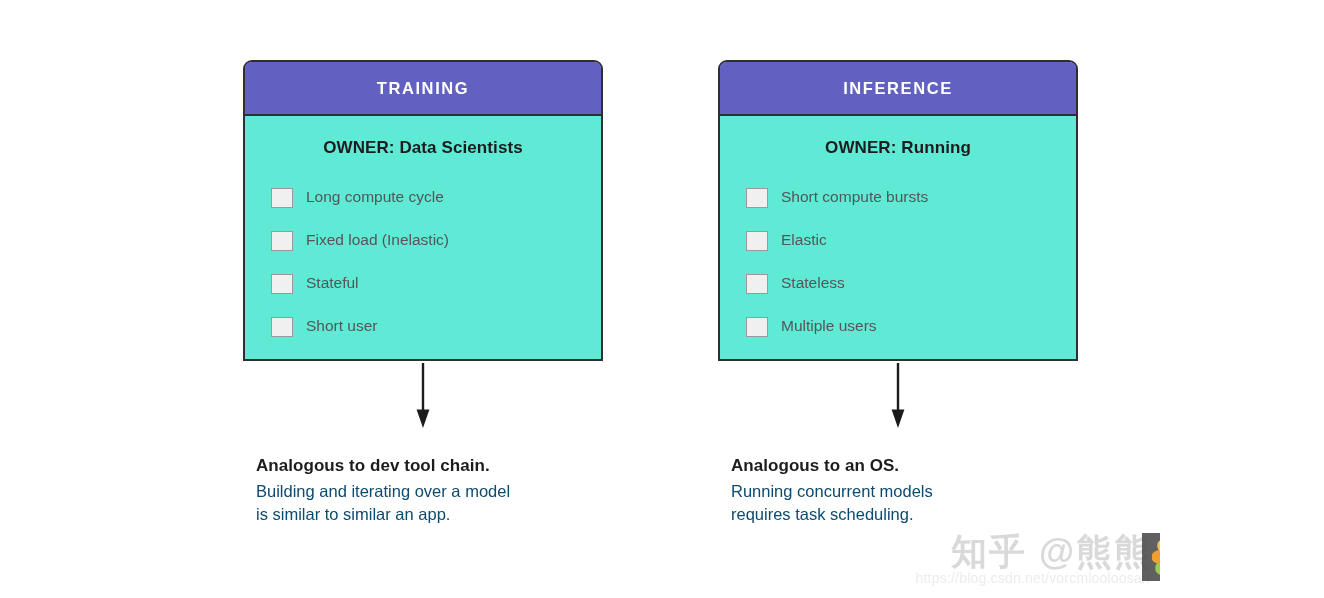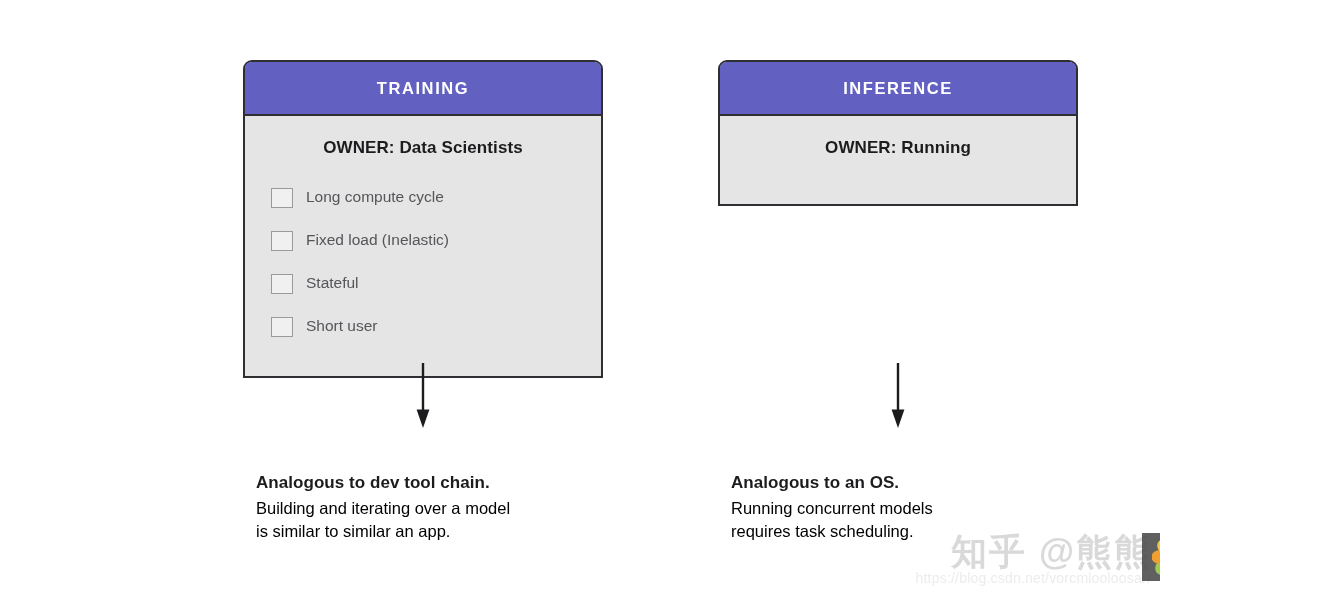--- a/index.html
+++ b/index.html
@@ -54,22 +54,22 @@
   }
   .card-header-title {
     color: #ffffff;
     font-size: 16.5px;
     font-weight: bold;
     letter-spacing: 1.6px;
     line-height: 1;
   }
 
   .card-body {
-    padding: 16px 0 28px 0;
-    background: #e5e5e5;
+    padding: 16px 0 11px 0;
+    background: #5eead4;
   }
 
   .card-owner {
     text-align: center;
     font-size: 17px;
     font-weight: bold;
     color: #1c1c1e;
     margin: 6px 0 18px 0;
     letter-spacing: 0.1px;
   }
@@ -114,26 +114,26 @@
     position: absolute;
     top: 455px;
     left: 13px;
     width: 350px;
   }
   .caption-title {
     font-size: 17px;
     font-weight: bold;
     color: #1c1c1e;
     line-height: 1.35;
-    margin: 17px 0 2px 0;
+    margin: 0 0 2px 0;
     letter-spacing: 0.05px;
   }
   .caption-text {
     font-size: 16.5px;
-    color: #000000;
+    color: #0c4a6e;
     line-height: 1.42;
     margin: 0;
   }
 
   
   .wm-cn {
     position: absolute;
     right: 8px;
     top: 528px;
     font-size: 36px;
@@ -221,20 +221,38 @@
   </div>
 
   <div class="column column-inference">
 
     <div class="card">
       <div class="card-header">
         <span class="card-header-title">INFERENCE</span>
       </div>
       <div class="card-body">
         <div class="card-owner">OWNER: Running</div>
+        <ul class="checklist">
+          <li class="checklist-item">
+            <span class="checkbox"></span>
+            <span class="checklist-label">Short compute bursts</span>
+          </li>
+          <li class="checklist-item">
+            <span class="checkbox"></span>
+            <span class="checklist-label">Elastic</span>
+          </li>
+          <li class="checklist-item">
+            <span class="checkbox"></span>
+            <span class="checklist-label">Stateless</span>
+          </li>
+          <li class="checklist-item">
+            <span class="checkbox"></span>
+            <span class="checklist-label">Multiple users</span>
+          </li>
+        </ul>
       </div>
     </div>
 
     <div class="arrow">
       <svg width="14" height="66" viewBox="0 0 14 66" xmlns="http://www.w3.org/2000/svg">
         <line x1="7" y1="0" x2="7" y2="50" stroke="#1c1c1e" stroke-width="2.4"></line>
         <polygon points="7,65 0.6,46.5 13.4,46.5" fill="#1c1c1e"></polygon>
       </svg>
     </div>
 

